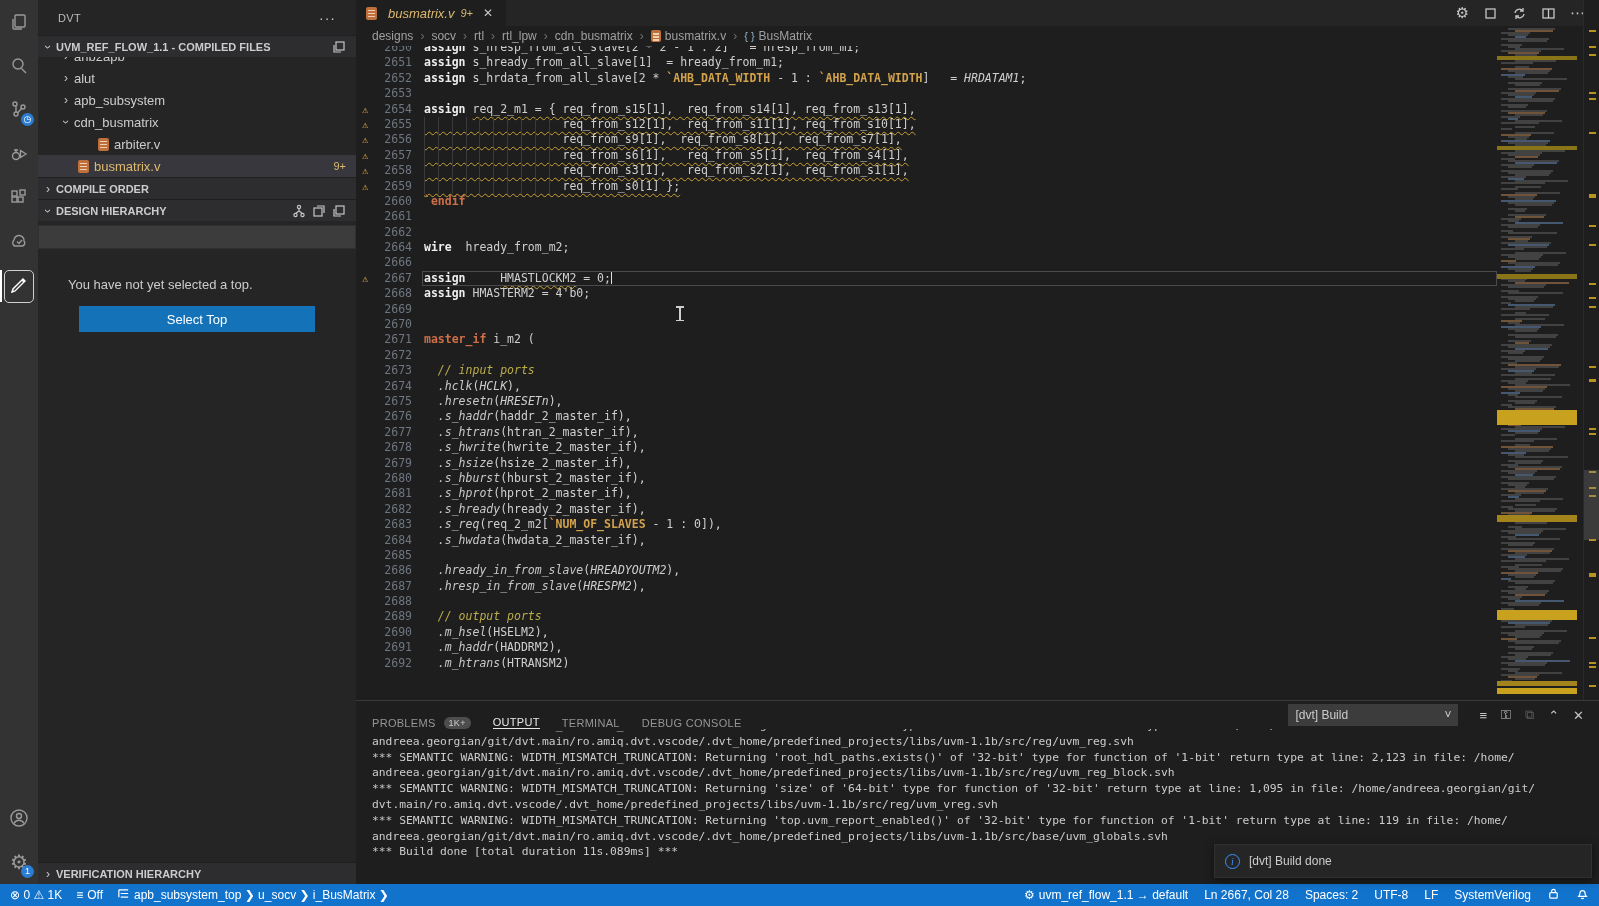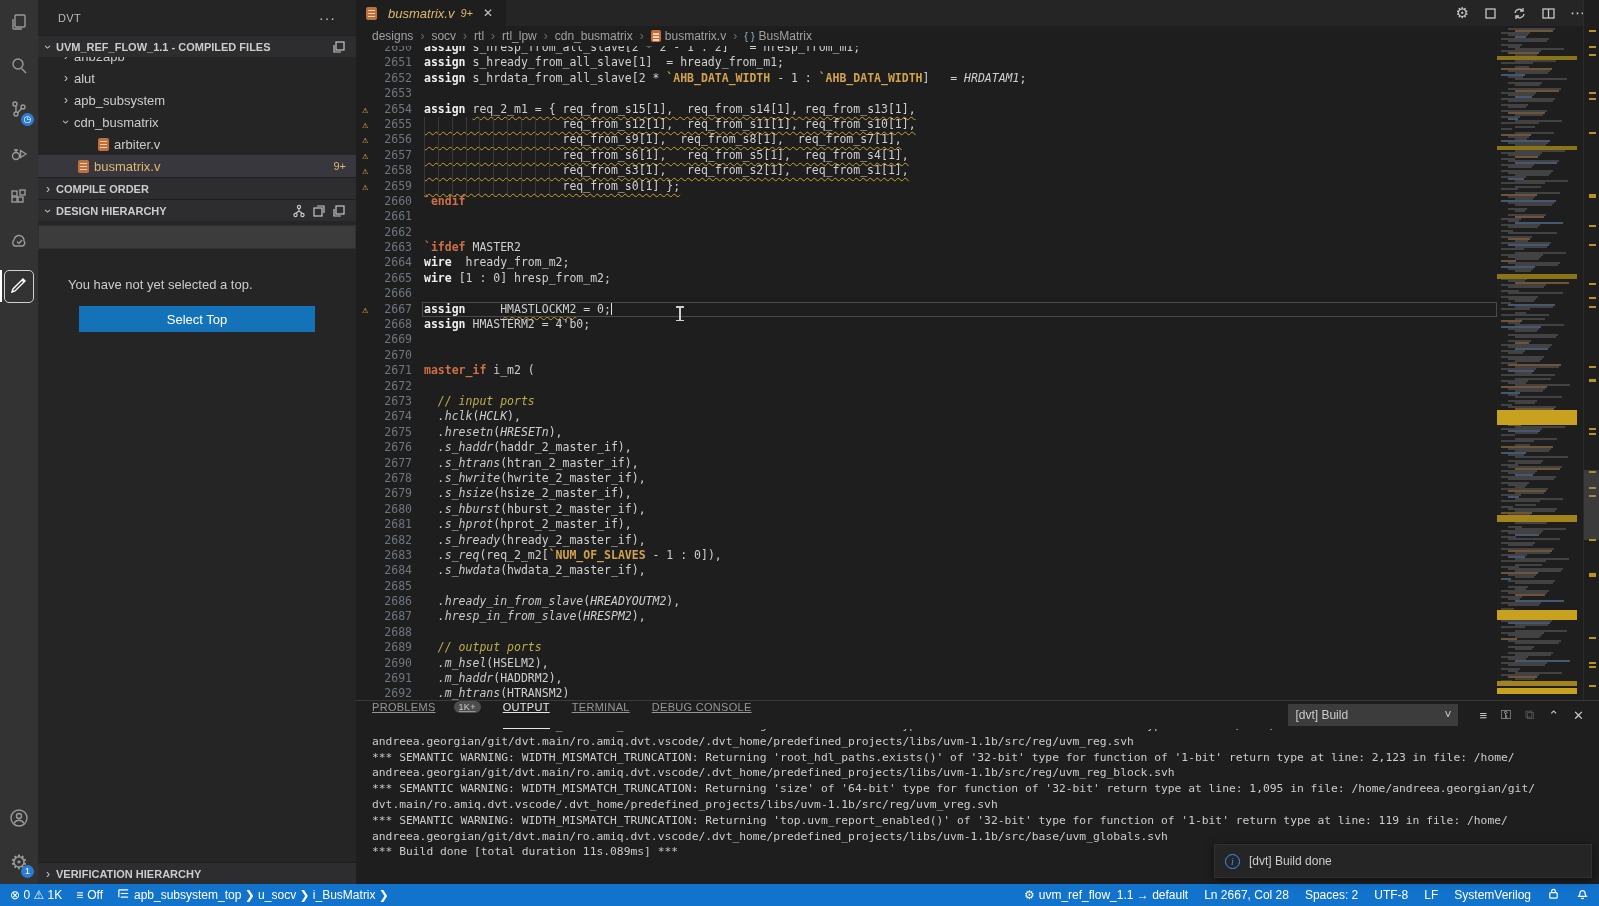--- a/index.html
+++ b/index.html
@@ -89,21 +89,21 @@
   .minimap{position:absolute;right:16px;top:26px;bottom:0;width:86px;background:#1e1e1e;overflow:hidden;}
   .mm-line{position:absolute;height:2px;}
   .mm-band{position:absolute;left:0;}
   .ruler{position:absolute;right:0;top:0;bottom:0;width:16px;background:#1e1e1e;border-left:1px solid #2a2a2a;}
   .ruler .mark{position:absolute;left:5px;width:7px;height:2px;background:#b8941f;}
   .ruler .thumb{position:absolute;left:0;width:16px;background:rgba(121,121,121,.32);}
 
   
   .panel{position:absolute;left:356px;right:0;top:700px;bottom:22px;background:#1e1e1e;border-top:1px solid #3a3a3a;}
   .panel-head{height:28px;display:flex;align-items:center;padding:0 8px 0 16px;}
-  .ptab{font-size:11px;color:#969696;margin-right:22px;letter-spacing:.3px;cursor:pointer;display:flex;align-items:flex-start;gap:18px;height:28px;text-decoration:underline;}
+  .ptab{font-size:11px;color:#969696;margin-right:22px;letter-spacing:.3px;cursor:pointer;display:flex;align-items:flex-end;gap:8px;height:28px;}
   .ptab.active{color:#e7e7e7;border-bottom:1px solid #e7e7e7;}
   .pbadge{background:#4d4d4d;color:#cccccc;font-size:9px;border-radius:9px;padding:1px 5px;}
   .panel-head .grow{flex:1;}
   .psel{display:flex;align-items:center;background:#3c3c3c;border:1px solid #3c3c3c;color:#cccccc;font-size:12px;
         height:22px;padding:0 6px;width:170px;margin-right:14px;cursor:pointer;}
   .psel .grow{flex:1;}
   .picon{color:#c5c5c5;font-size:13px;margin:0 7px;cursor:pointer;}
   .picon.dim{opacity:.35;}
   .panel-body{position:absolute;left:0;right:6px;top:28px;bottom:0;overflow:hidden;
               font-family:"DejaVu Sans Mono",monospace;font-size:11.3px;line-height:15.8px;color:#cccccc;padding-left:16px;}
@@ -338,23 +338,21 @@
         <div class="cl"><span class="gwarn"></span><span class="ln">2653</span><span class="ct"></span></div>
         <div class="cl"><span class="gwarn">⚠</span><span class="ln">2654</span><span class="ct"><span class="c-k">assign</span><span class="c-i"> </span><span class="c-w">req_2_m1 = { req_from_s15[1],  req_from_s14[1], req_from_s13[1],</span></span></div>
         <div class="cl"><div class="guides"></div><span class="gwarn">⚠</span><span class="ln">2655</span><span class="ct"><span class="c-w">                    req_from_s12[1],  req_from_s11[1], req_from_s10[1],</span></span></div>
         <div class="cl"><div class="guides"></div><span class="gwarn">⚠</span><span class="ln">2656</span><span class="ct"><span class="c-w">                    req_from_s9[1],  req_from_s8[1],  req_from_s7[1],</span></span></div>
         <div class="cl"><div class="guides"></div><span class="gwarn">⚠</span><span class="ln">2657</span><span class="ct"><span class="c-w">                    req_from_s6[1],   req_from_s5[1],  req_from_s4[1],</span></span></div>
         <div class="cl"><div class="guides"></div><span class="gwarn">⚠</span><span class="ln">2658</span><span class="ct"><span class="c-w">                    req_from_s3[1],   req_from_s2[1],  req_from_s1[1],</span></span></div>
         <div class="cl"><div class="guides"></div><span class="gwarn">⚠</span><span class="ln">2659</span><span class="ct"><span class="c-w">                    req_from_s0[1] };</span></span></div>
         <div class="cl"><span class="gwarn"></span><span class="ln">2660</span><span class="ct"><span class="c-d">`endif</span></span></div>
         <div class="cl"><span class="gwarn"></span><span class="ln">2661</span><span class="ct"></span></div>
         <div class="cl"><span class="gwarn"></span><span class="ln">2662</span><span class="ct"></span></div>
-        <div class="cl"><span class="gwarn"></span><span class="ln">2663</span><span class="ct"><span class="c-d">`ifdef</span><span class="c-i"> MASTER2</span></span></div>
         <div class="cl"><span class="gwarn"></span><span class="ln">2664</span><span class="ct"><span class="c-k">wire</span><span class="c-i">  hready_from_m2;</span></span></div>
-        <div class="cl"><span class="gwarn"></span><span class="ln">2665</span><span class="ct"><span class="c-k">wire</span><span class="c-i"> [1 : 0] hresp_from_m2;</span></span></div>
         <div class="cl"><span class="gwarn"></span><span class="ln">2666</span><span class="ct"></span></div>
         <div class="cl cur"><span class="gwarn">⚠</span><span class="ln">2667</span><span class="ct"><span class="c-k">assign</span><span class="c-i">     </span><span class="c-w">HMASTLOCKM2</span><span class="c-i"> = 0;</span><span class="caret"></span></span></div>
         <div class="cl"><span class="gwarn"></span><span class="ln">2668</span><span class="ct"><span class="c-k">assign</span><span class="c-i"> HMASTERM2 = 4'b0;</span></span></div>
         <div class="cl"><span class="gwarn"></span><span class="ln">2669</span><span class="ct"></span></div>
         <div class="cl"><span class="gwarn"></span><span class="ln">2670</span><span class="ct"></span></div>
         <div class="cl"><span class="gwarn"></span><span class="ln">2671</span><span class="ct"><span class="c-t">master_if</span><span class="c-i"> i_m2 (</span></span></div>
         <div class="cl"><span class="gwarn"></span><span class="ln">2672</span><span class="ct"></span></div>
         <div class="cl"><span class="gwarn"></span><span class="ln">2673</span><span class="ct"><span class="c-c">  // input ports</span></span></div>
         <div class="cl"><span class="gwarn"></span><span class="ln">2674</span><span class="ct"><span class="c-p">  .hclk</span><span class="c-i">(</span><span class="c-x">HCLK</span><span class="c-i">),</span></span></div>
         <div class="cl"><span class="gwarn"></span><span class="ln">2675</span><span class="ct"><span class="c-p">  .hresetn</span><span class="c-i">(</span><span class="c-x">HRESETn</span><span class="c-i">),</span></span></div>

